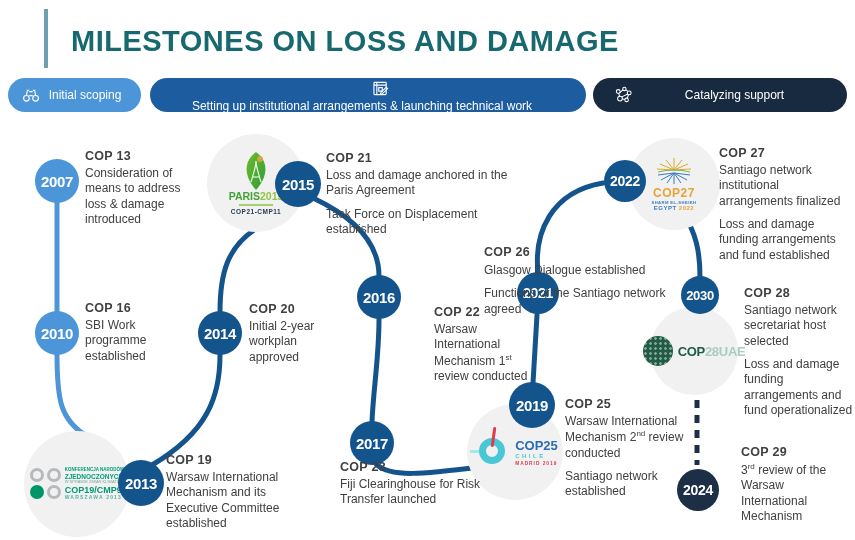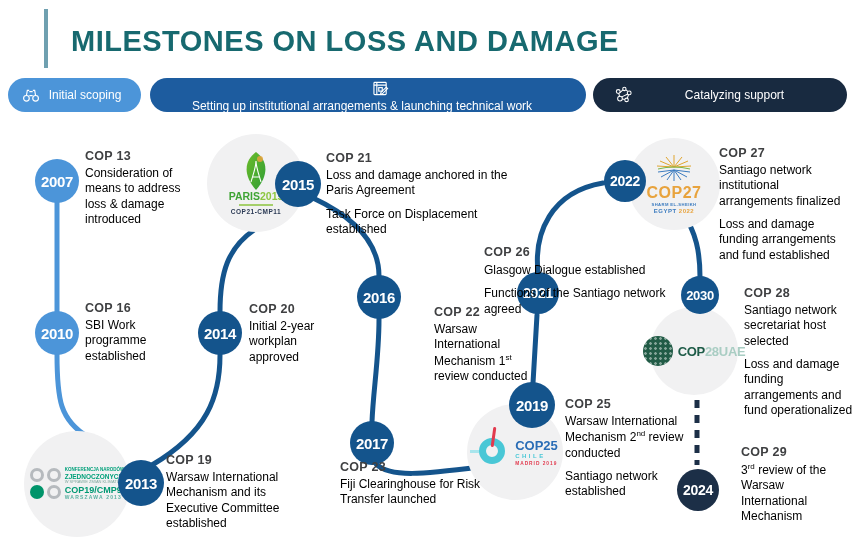--- a/index.html
+++ b/index.html
@@ -20,21 +20,21 @@
   .pill1 .icon{margin-left:13px;} .pill2 .icon{margin-left:24px;} .pill3 .icon{margin-left:20px;}
   
   svg.connectors{position:absolute;left:0;top:0;z-index:1;}
   .logo-circle{position:absolute;border-radius:50%;background:#f1f1f2;z-index:2;
                display:flex;align-items:center;justify-content:center;}
   .year-node{position:absolute;border-radius:50%;z-index:3;display:flex;align-items:center;
              justify-content:center;color:#fff;font-weight:700;letter-spacing:-.3px;}
   .blue-l{background:#4c95d9;} .blue-d{background:#14548c;} .navy{background:#1c2f47;}
   .ms{position:absolute;z-index:4;}
   .ms h4{margin:0 0 3px 0;font-size:12.5px;font-weight:700;color:#3f4042;letter-spacing:.3px;}
-  .ms p{margin:0;font-size:12px;line-height:1.28;color:#000000;}
+  .ms p{margin:0;font-size:12px;line-height:1.28;color:#404040;}
   .ms p + p{margin-top:8px;}
   sup{font-size:8px;}
   
   .warsaw{display:flex;align-items:center;gap:4px;}
   .wgrid{display:grid;grid-template-columns:14px 14px;grid-gap:3px;}
   .wdot{width:14px;height:14px;border-radius:50%;border:3.5px solid #b6babe;box-sizing:border-box;}
   .wdot.fill{border:none;background:#00946a;}
   .wtxt{display:flex;flex-direction:column;line-height:1.15;}
   .wt1{font-size:4.5px;font-weight:700;color:#00a07a;}
   .wt2{font-size:6.5px;font-weight:700;color:#00a07a;}
@@ -51,21 +51,21 @@
   .c25ring{position:absolute;left:3px;top:3px;width:26px;height:26px;border:7px solid #49c7d6;
            border-radius:50%;box-sizing:border-box;}
   .c25red{position:absolute;left:16px;top:-8px;width:3px;height:20px;background:#e23a4e;
           transform:rotate(8deg);border-radius:2px;}
   .c25dash{position:absolute;left:-6px;top:15px;width:9px;height:3px;background:#a8e5ec;}
   .c25txt{display:flex;flex-direction:column;line-height:1.2;}
   .c25n{font-size:13px;font-weight:700;color:#2a6db6;}
   .c25c{font-size:6px;font-weight:700;color:#49c7d6;letter-spacing:2.5px;}
   .c25m{font-size:4.8px;font-weight:700;color:#e23a4e;letter-spacing:1px;}
   .c27{display:flex;flex-direction:column;align-items:center;line-height:1.2;}
-  .c27n{font-size:16px;font-weight:700;color:#e8a33d;letter-spacing:.5px;}
+  .c27n{font-size:12px;font-weight:700;color:#e8a33d;letter-spacing:.5px;}
   .c27v{font-size:4.2px;font-weight:700;color:#3b7bbf;letter-spacing:.4px;}
   .c27e{font-size:6px;font-weight:700;letter-spacing:.5px;color:#3b7bbf;}
   .c27e .y{color:#e8a33d;}
   .c28{display:flex;align-items:center;gap:5px;}
   .c28dot{width:30px;height:30px;border-radius:50%;background:#215b46;
      background-image:radial-gradient(rgba(255,255,255,.45) 1px,transparent 1.6px);
      background-size:5px 5px;}
   .c28t{font-size:13px;font-weight:700;letter-spacing:-.3px;}
   .c28t .pre{color:#1d5b47;} .c28t .post{color:#a9cdc3;}
 </style>

